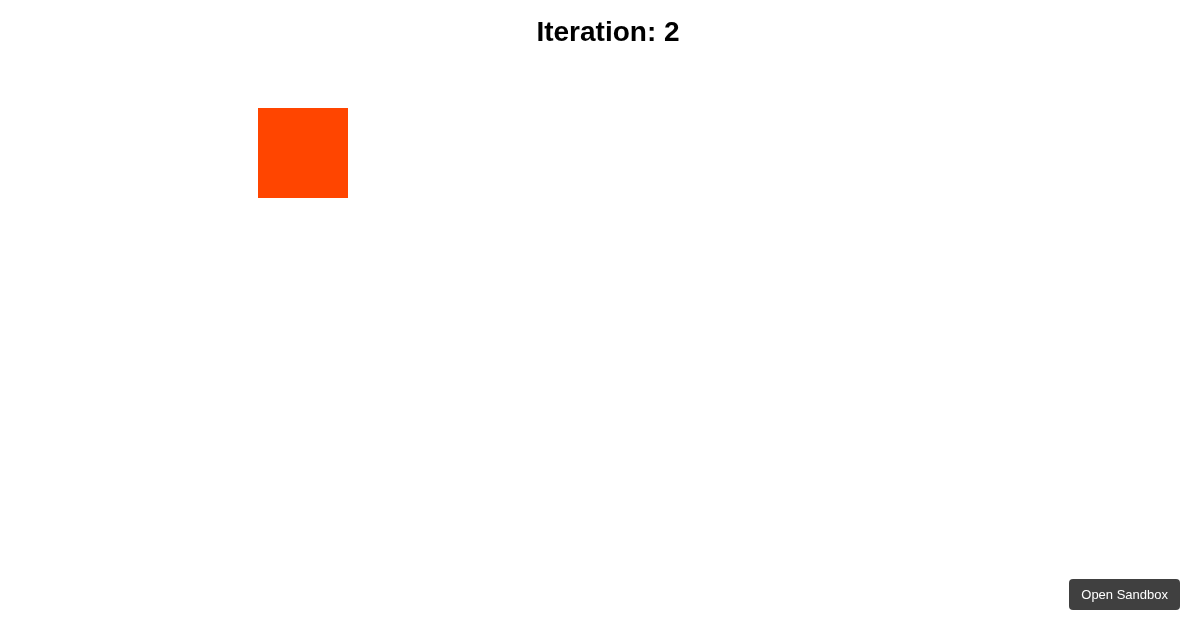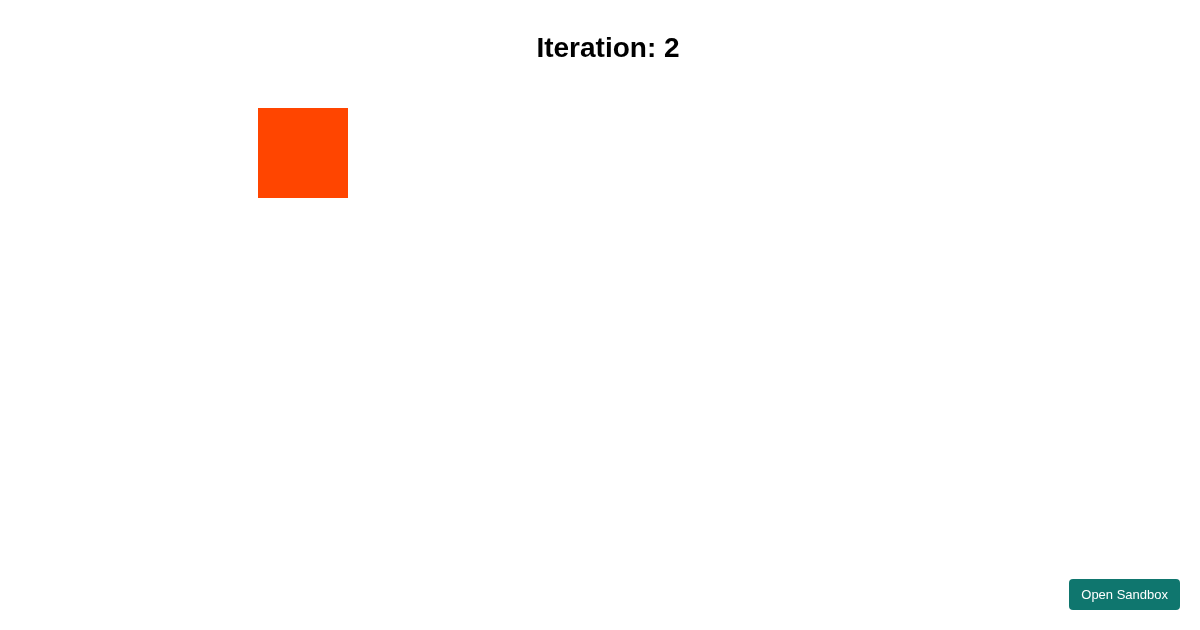--- a/index.html
+++ b/index.html
@@ -13,36 +13,36 @@
       font-family: -apple-system, BlinkMacSystemFont, "Segoe UI", Helvetica, Arial, sans-serif;
       background: #ffffff;
       overflow: hidden;
       position: relative;
     }
     .heading {
       text-align: center;
       font-size: 28px;
       font-weight: 700;
       color: #000;
-      margin-top: 32px;
+      margin-top: 16px;
       padding-left: 16px;
     }
     .box {
       position: absolute;
       left: 258px;
       top: 108px;
       width: 90px;
       height: 90px;
       background: #ff4500;
     }
     .sandbox-btn {
       position: absolute;
       right: 20px;
       bottom: 20px;
-      background: #0f766e;
+      background: #404040;
       color: #ffffff;
       border: none;
       border-radius: 4px;
       padding: 8px 12px;
       font-size: 13px;
       font-family: inherit;
       cursor: pointer;
     }
   </style>
 </head>

